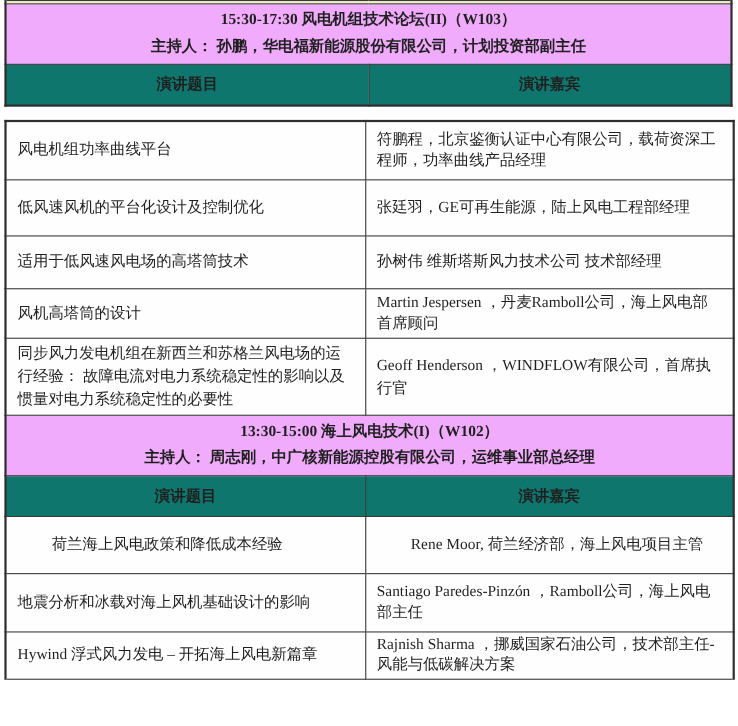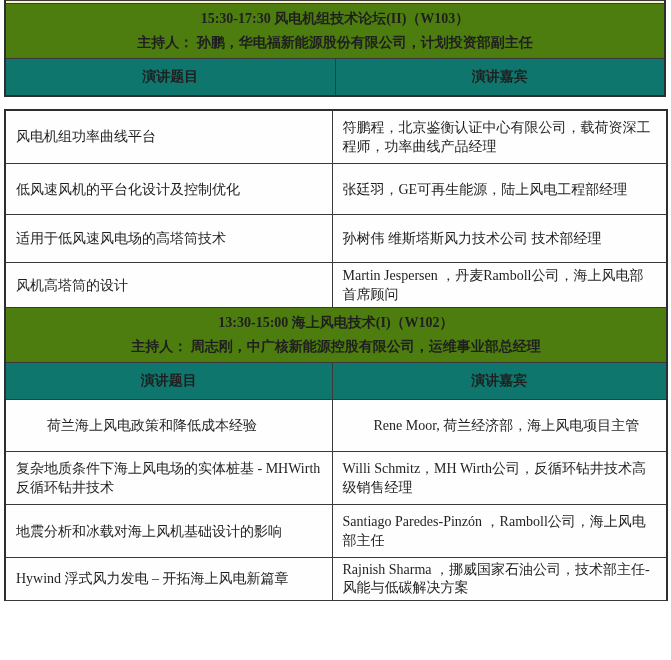--- a/index.html
+++ b/index.html
@@ -31,21 +31,21 @@
   #block2 { border-bottom: none; margin-top: 12px; }
 
   td.strip {
     height: 3px;
     background: #f6f3cb;
     padding: 0;
     border-bottom: 2px solid #2e2e2e;
   }
 
   td.session {
-    background: #4d7c0f;
+    background: #f0abfc;
     text-align: center;
     font-weight: bold;
     font-size: 14px;
     padding: 3px 8px;
     border-bottom: 2px solid #4a4a4a;
   }
   td.session .line { line-height: 24px; }
 
   tr.colhead td {
     background: #0f766e;
@@ -112,41 +112,41 @@
       <td class="speaker">张廷羽，GE可再生能源，陆上风电工程部经理</td>
     </tr>
     <tr class="datarow h48">
       <td class="topic">适用于低风速风电场的高塔筒技术</td>
       <td class="speaker">孙树伟 维斯塔斯风力技术公司 技术部经理</td>
     </tr>
     <tr class="datarow h44">
       <td class="topic">风机高塔筒的设计</td>
       <td class="speaker">Martin Jespersen ，丹麦Ramboll公司，海上风电部首席顾问</td>
     </tr>
+    <tr class="datarow h69">
+      <td class="topic">同步风力发电机组在新西兰和苏格兰风电场的运行经验： 故障电流对电力系统稳定性的影响以及惯量对电力系统稳定性的必要性</td>
+      <td class="speaker">Geoff Henderson ，WINDFLOW有限公司，首席执行官</td>
+    </tr>
 
     <tr>
       <td class="session session2" colspan="2">
         <div class="line">13:30-15:00 海上风电技术(I)（W102）</div>
         <div class="line">主持人： 周志刚，中广核新能源控股有限公司，运维事业部总经理</div>
       </td>
     </tr>
     <tr class="colhead">
       <td>演讲题目</td>
       <td>演讲嘉宾</td>
     </tr>
 
     <tr class="datarow h52">
       <td class="topic">荷兰海上风电政策和降低成本经验</td>
       <td class="speaker">Rene Moor, 荷兰经济部，海上风电项目主管</td>
     </tr>
     <tr class="datarow h53">
-      <td class="topic">复杂地质条件下海上风电场的实体桩基 - MHWirth 反循环钻井技术</td>
-      <td class="speaker">Willi Schmitz，MH Wirth公司，反循环钻井技术高级销售经理</td>
-    </tr>
-    <tr class="datarow h53">
       <td class="topic">地震分析和冰载对海上风机基础设计的影响</td>
       <td class="speaker">Santiago Paredes-Pinzón ，Ramboll公司，海上风电部主任</td>
     </tr>
     <tr class="datarow h36">
       <td class="topic">Hywind 浮式风力发电 – 开拓海上风电新篇章</td>
       <td class="speaker">Rajnish Sharma ，挪威国家石油公司，技术部主任-风能与低碳解决方案</td>
     </tr>
 
   </tbody>
     </table>

